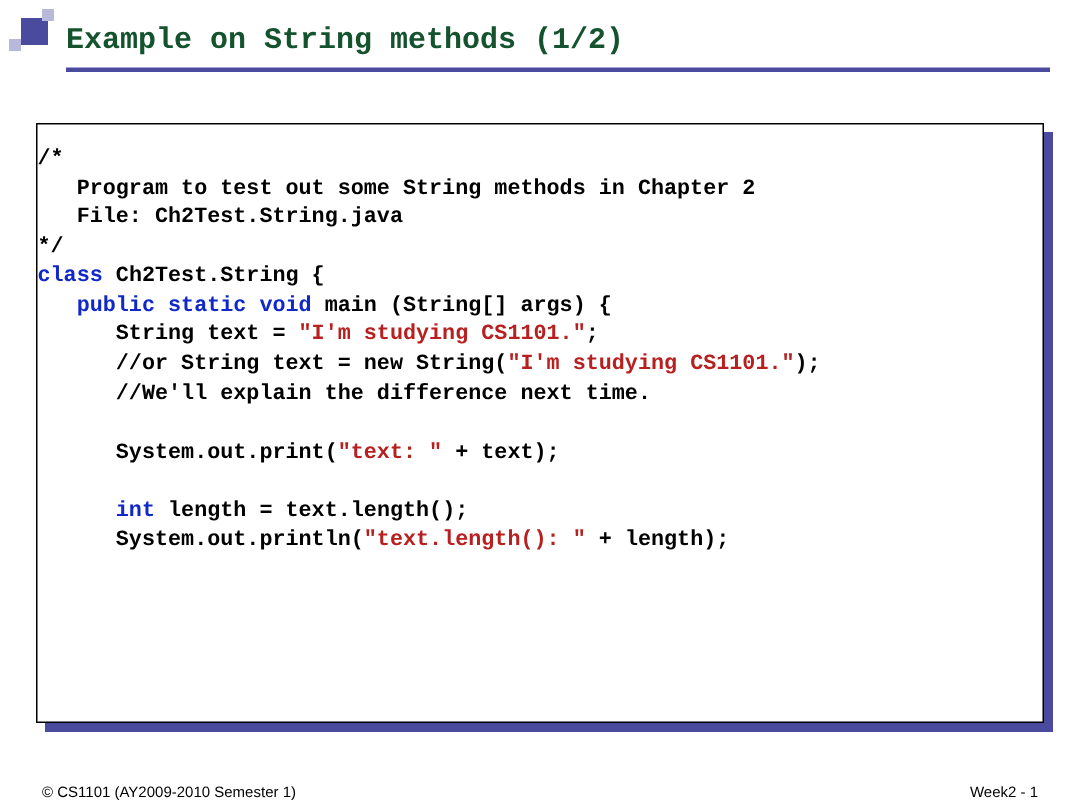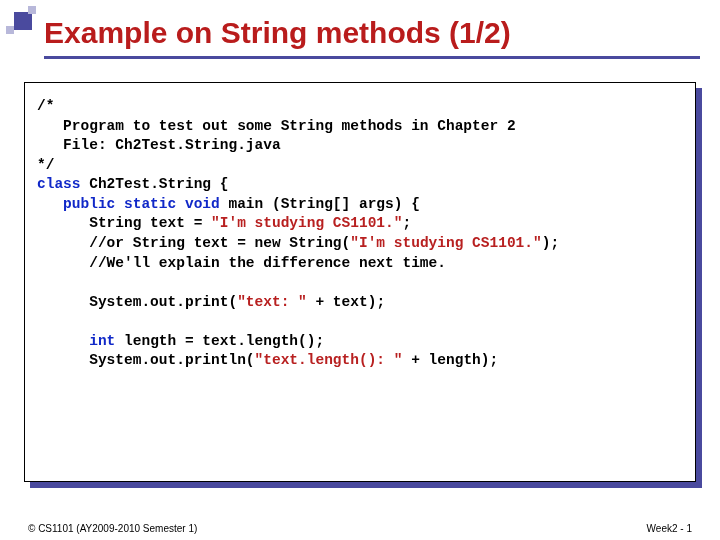--- a/index.html
+++ b/index.html
@@ -42,23 +42,24 @@
     top: 20px;
     left: 2px;
   }
   .title {
     position: absolute;
     top: 16px;
     left: 44px;
     right: 20px;
     border-bottom: 3px solid #4a4a9e;
     padding-bottom: 6px;
-    font-size: 30px;
+    font-size: 20px;
     font-weight: bold;
-    color: #b91c1c;
+    color: #14532d;
+    font-family: Liberation Mono, monospace;
   }
   .codebox-wrap {
     position: absolute;
     top: 82px;
     left: 24px;
     width: 672px;
     height: 400px;
   }
   .shadow {
     position: absolute;
@@ -69,21 +70,21 @@
     background: #4a4a9e;
   }
   .codebox {
     position: absolute;
     top: 0;
     left: 0;
     width: 100%;
     height: 100%;
     background: #fff;
     border: 1.5px solid #000;
-    padding: 14px 12px;
+    padding: 14px 0;
   }
   .code {
     font-family: "Courier New", monospace;
     font-weight: bold;
     font-size: 14.5px;
     line-height: 1.35;
     color: #000;
     white-space: pre;
   }
   .code .blue { color: #1028c8; }

